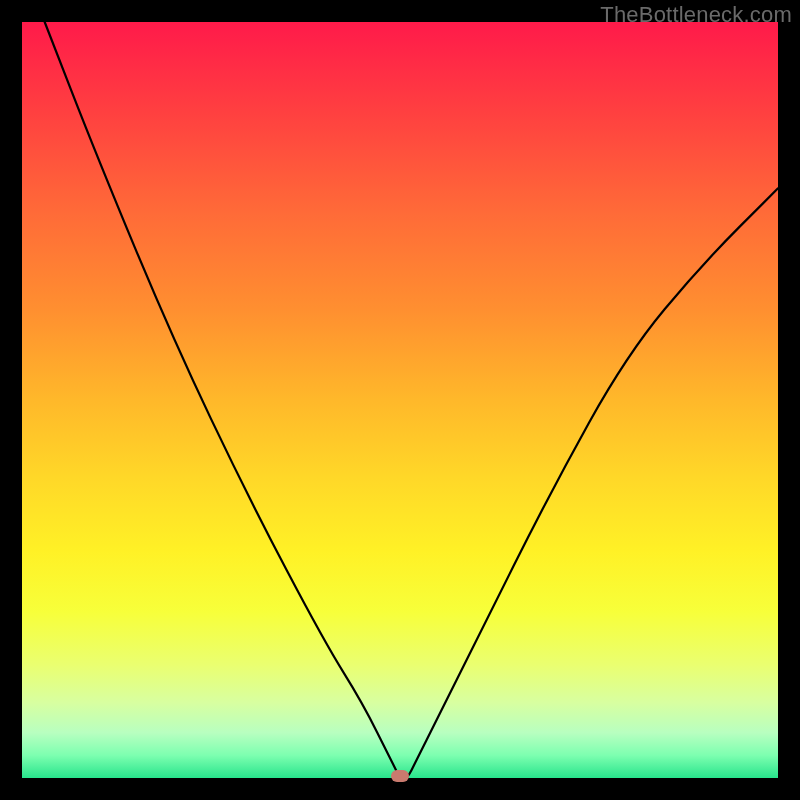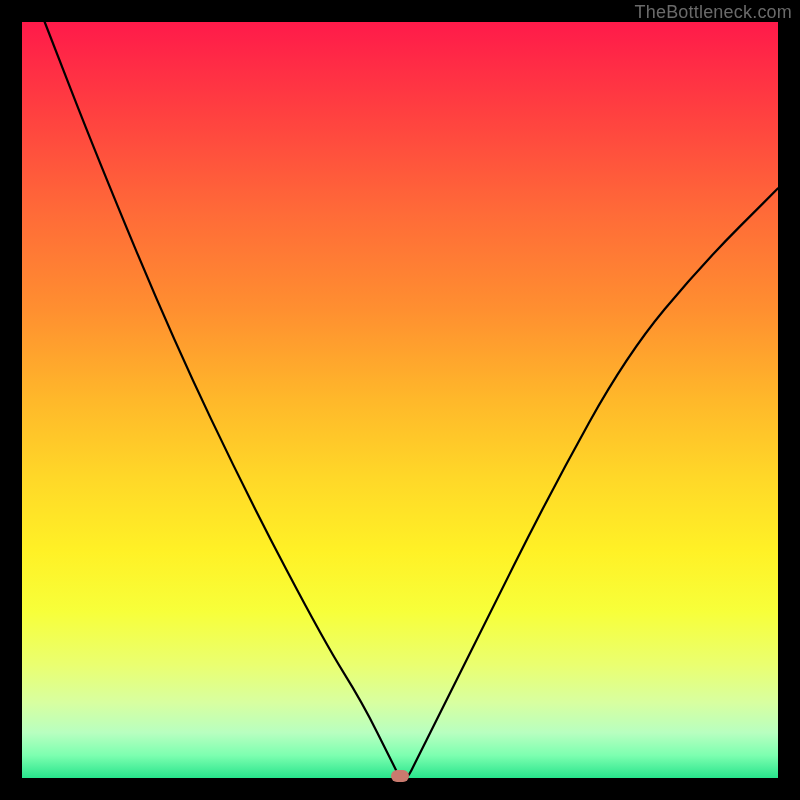--- a/index.html
+++ b/index.html
@@ -39,21 +39,21 @@
       #b8ffc0 94%,
       #7dffb0 97%,
       #28e48c 100%
     );
   }
   .watermark {
     position: absolute;
     top: 2px;
     right: 8px;
     color: #6a6a6a;
-    font-size: 18px;
+    font-size: 22px;
     font-weight: 500;
     letter-spacing: 0.2px;
   }
   svg.curve {
     position: absolute;
     left: 0; top: 0;
     width: 756px; height: 756px;
     overflow: visible;
   }
   .marker {

